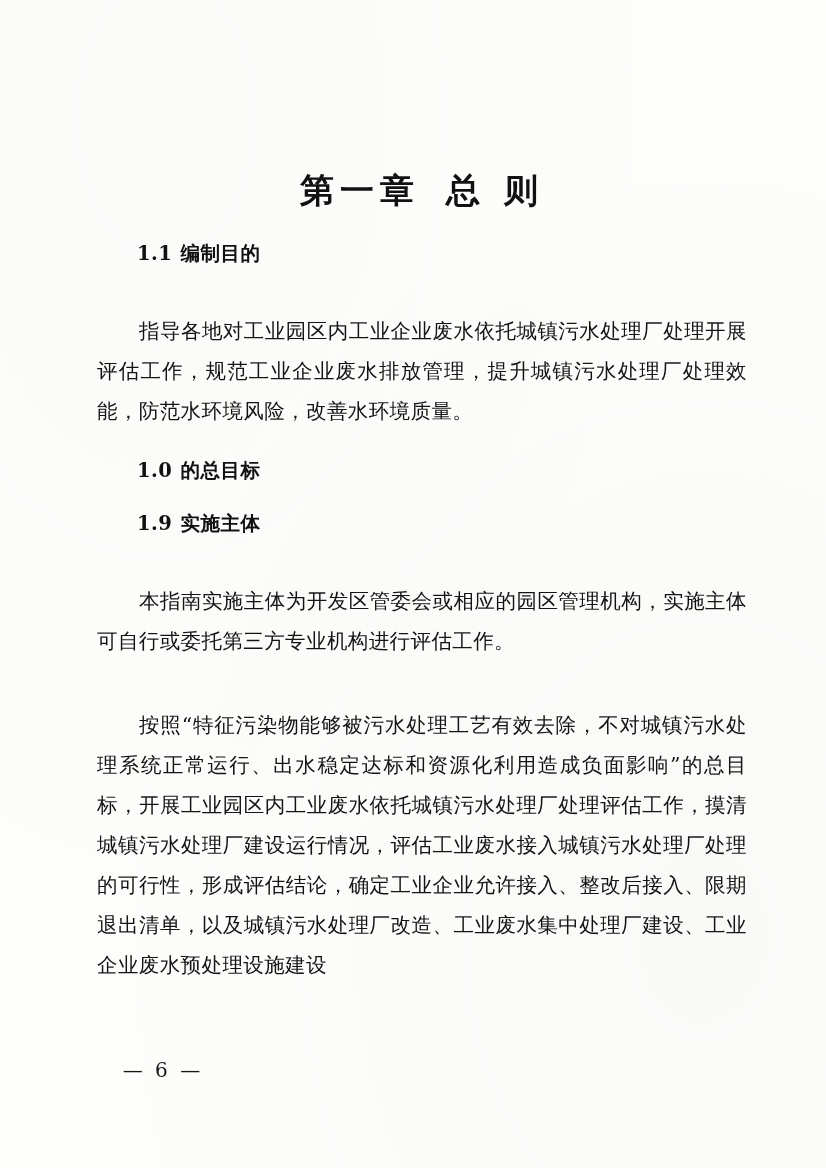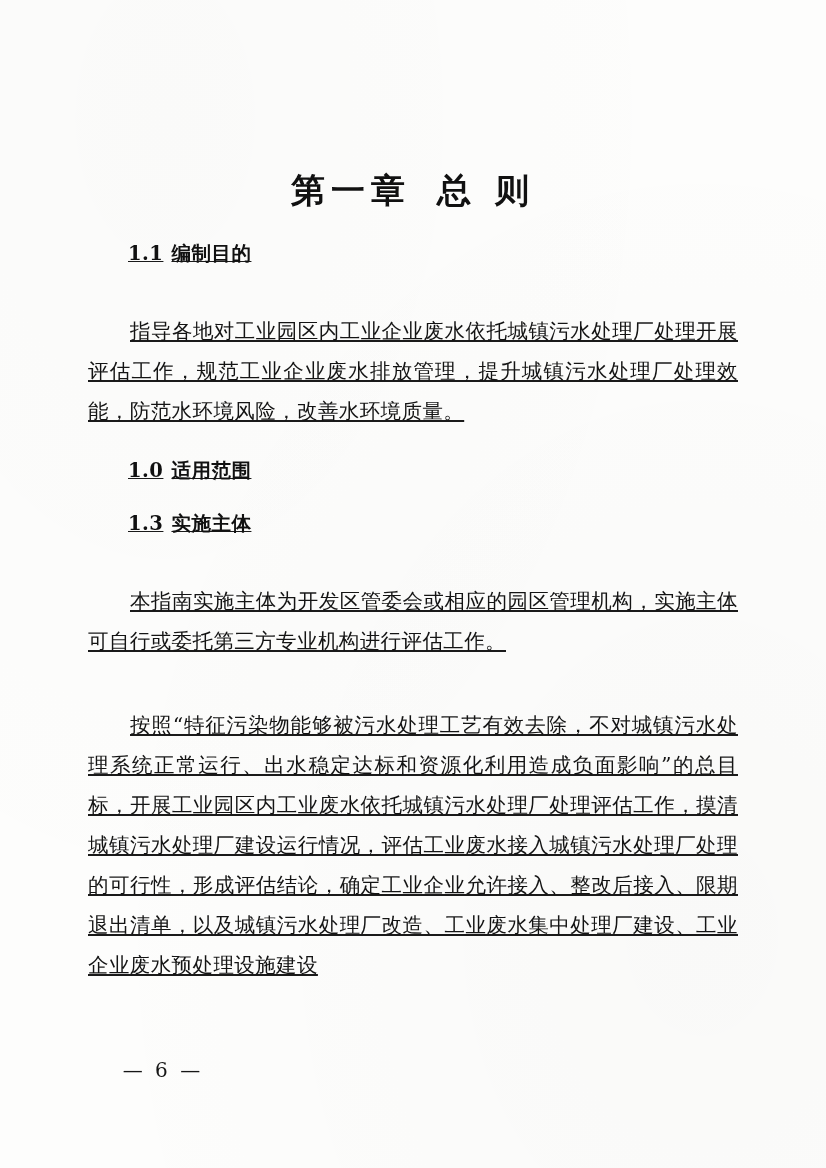--- a/index.html
+++ b/index.html
@@ -27,41 +27,40 @@
     content: "";
     position: absolute;
     inset: 0;
     background:
       radial-gradient(ellipse at 20% 10%, rgba(0,0,0,0.012), transparent 60%),
       radial-gradient(ellipse at 85% 80%, rgba(0,0,0,0.015), transparent 65%);
     pointer-events: none;
   }
   .content {
     position: absolute;
-    left: 88px;
+    left: 97px;
     top: 0;
     width: 650px;
   }
   .chapter-title {
     text-align: center;
     font-size: 34px;
     font-weight: bold;
     letter-spacing: 6px;
     margin-top: 168px;
     margin-bottom: 0;
     font-family: "DejaVu Serif", "Liberation Serif", serif;
     color: #111;
   }
   .chapter-title .gap {
     display: inline-block;
     width: 26px;
   }
   .section {
     margin-top: 26px;
-    text-decoration: underline;
   }
   .section-heading {
     font-size: 19.5px;
     font-weight: bold;
     margin: 0 0 4px 0;
     padding-left: 40px;
     letter-spacing: 0.5px;
     color: #111;
   }
   .section-heading .num {
@@ -108,27 +107,27 @@
 
     <div class="section">
       <div class="section-heading">
         <span class="num">1.1</span><span>编制目的</span>
       </div>
       <p class="para">指导各地对工业园区内工业企业废水依托城镇污水处理厂处理开展评估工作，规范工业企业废水排放管理，提升城镇污水处理厂处理效能，防范水环境风险，改善水环境质量。</p>
     </div>
 
     <div class="section">
       <div class="section-heading">
-        <span class="num">1.0</span><span>适用范围</span>
+        <span class="num">1.0</span><span>的总目标</span>
       </div>
     </div>
 
     <div class="section">
       <div class="section-heading">
-        <span class="num">1.3</span><span>实施主体</span>
+        <span class="num">1.9</span><span>实施主体</span>
       </div>
       <p class="para">本指南实施主体为开发区管委会或相应的园区管理机构，实施主体可自行或委托第三方专业机构进行评估工作。</p>
     </div>
 
     <div class="section">
       <p class="para">按照“特征污染物能够被污水处理工艺有效去除，不对城镇污水处理系统正常运行、出水稳定达标和资源化利用造成负面影响”的总目标，开展工业园区内工业废水依托城镇污水处理厂处理评估工作，摸清城镇污水处理厂建设运行情况，评估工业废水接入城镇污水处理厂处理的可行性，形成评估结论，确定工业企业允许接入、整改后接入、限期退出清单，以及城镇污水处理厂改造、工业废水集中处理厂建设、工业企业废水预处理设施建设</p>
     </div>
 
   </div>
 

